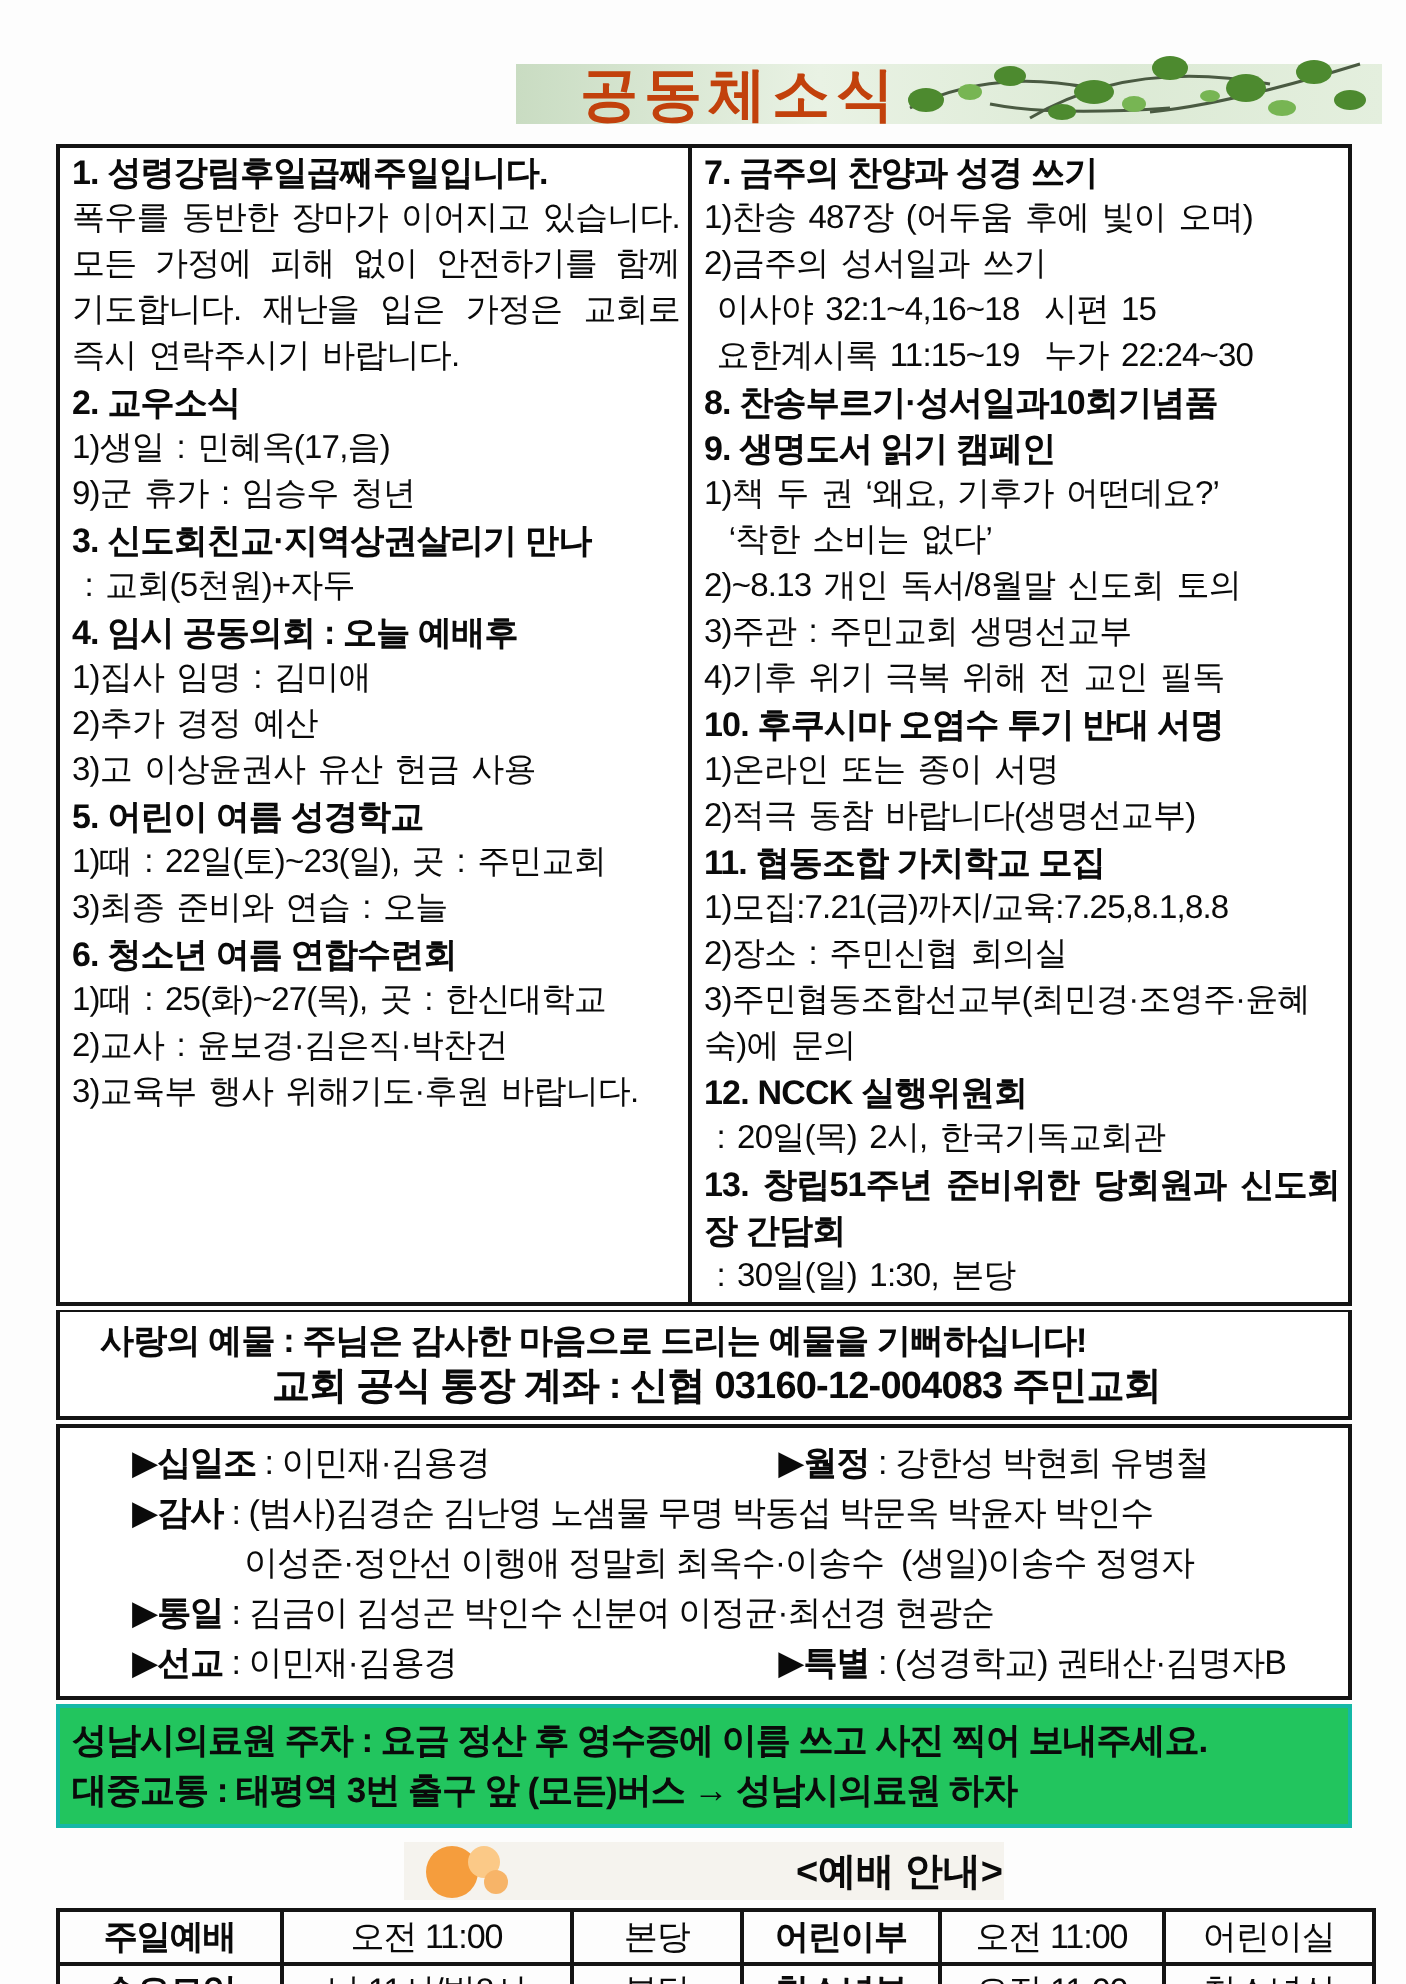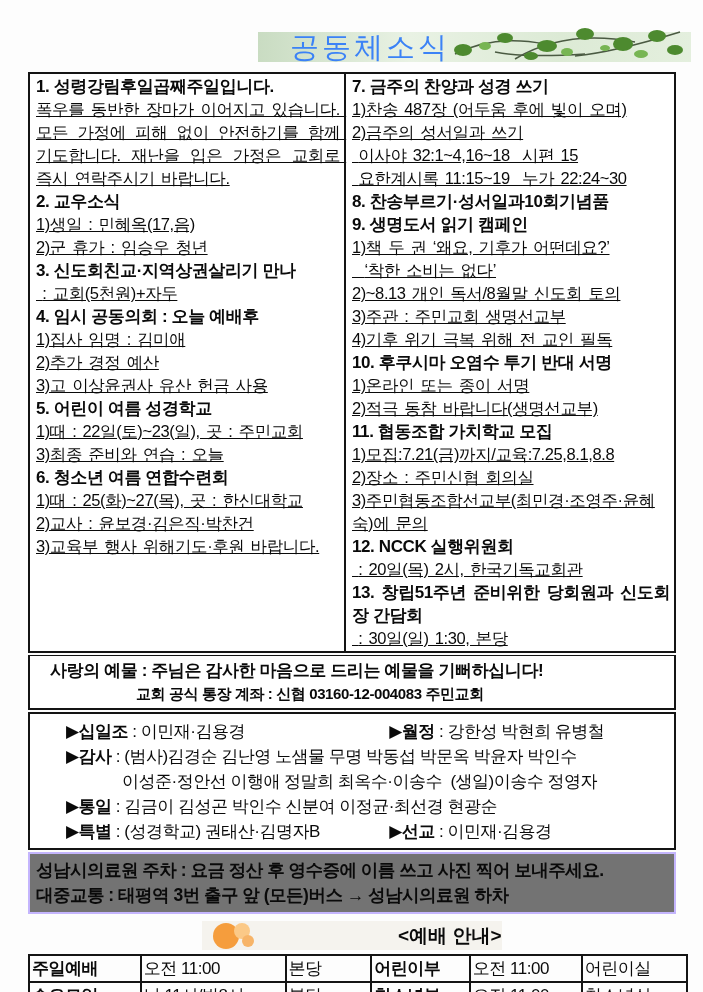--- a/index.html
+++ b/index.html
@@ -5,57 +5,57 @@
   * { margin:0; padding:0; box-sizing:border-box; }
   html,body { width:703px; height:992px; background:#fdfdfd; overflow:hidden;
     font-family:"Liberation Sans","DejaVu Sans",sans-serif; color:#0a0a0a; }
   .page { position:relative; width:703px; height:992px; padding-top:30px; }
 
   
   .title-row { position:relative; height:34px; margin-left:258px; margin-right:12px; }
   .title-band { position:absolute; left:0; top:2px; right:0; height:30px;
     background:linear-gradient(to right,#c9dcc2,#e9f2e4 35%,#dcead5 70%,#e4efde); }
   .page-title { position:absolute; left:32px; top:-2px; font-family:"Liberation Serif","DejaVu Serif",serif;
-    font-size:29px; font-weight:normal; letter-spacing:3px; color:#3b82f6; }
+    font-size:29px; font-weight:bold; letter-spacing:3px; color:#c2410c; }
   .leaves { position:absolute; right:6px; top:-6px; }
 
   
   .main-box { margin:8px 27px 0 28px; border:2px solid #141414; display:flex; height:581px; background:#fff; }
   .col { padding:1px 4px 0 6px; }
   .col-left  { width:314px; }
   .col-right { flex:1; border-left:2px solid #141414; }
   .notice-title { font-weight:bold; font-size:17px; line-height:23px; letter-spacing:-0.4px; white-space:pre-wrap; text-align:justify; }
-  .notice-line  { font-size:16.5px; line-height:23px; letter-spacing:-0.4px; white-space:pre-wrap; text-align:justify; word-spacing:2px;text-decoration:underline; }
+  .notice-line  { font-size:16.5px; line-height:23px; letter-spacing:-0.4px; white-space:pre-wrap; text-align:justify; word-spacing:2px; }
 
   
   .offer-box { margin:2px 27px 0 28px; border:2px solid #141414; border-top-width:1px; background:#fff; padding:3px 6px; }
   .offer-line1 { font-weight:bold; font-size:17px; line-height:23px; letter-spacing:-0.4px; padding-left:14px; }
-  .offer-line2 { font-weight:bold; font-size:15px; line-height:23px; letter-spacing:-0.4px; padding-left:100px; }
+  .offer-line2 { font-weight:bold; font-size:19px; line-height:23px; letter-spacing:-0.4px; padding-left:100px; }
 
   
   .names-box { margin:2px 27px 0 28px; border:2px solid #141414; background:#fff; padding:5px 8px 4px 8px; }
   .names-row { display:flex; font-size:17px; line-height:25px; letter-spacing:-0.5px; }
   .names-col { white-space:pre-wrap;margin-left:28px; }
   .names-col.half:first-child { width:47%; }
   .names-col.indent { padding-left:56px; }
   .names-label { font-weight:bold; }
 
   
-  .transport-box { margin:2px 27px 0 28px; border:2px solid #c4b5fd; background:#737373; padding:4px 6px; }
+  .transport-box { margin:2px 27px 0 28px; border:2px solid #14b8a6; background:#22c55e; padding:4px 6px; }
   .transport-line { font-weight:bold; font-size:17.5px; line-height:25px; letter-spacing:-0.5px; }
 
   
   .worship-header { position:relative; width:300px; margin:7px auto 0 auto; height:29px;
     background:#f5f3ee; display:flex; align-items:center; justify-content:flex-end; }
   .worship-header .blob { position:absolute; left:6px; top:1px; }
   .worship-title { font-weight:bold; font-size:19px; letter-spacing:0px; }
 
   
   .worship-table { margin:4px 0 0 28px; width:660px; border-collapse:collapse; }
-  .worship-table td { border:2px solid #141414; text-align:left; font-size:17px;
+  .worship-table td { border:2px solid #141414; text-align:center; font-size:17px;
     height:27px; letter-spacing:-0.5px; padding:0 2px; }
   .worship-table td.b { font-weight:bold; }
   .worship-table td:nth-child(1){width:17%;} .worship-table td:nth-child(2){width:22%;}
   .worship-table td:nth-child(3){width:13%;} .worship-table td:nth-child(4){width:15%;}
   .worship-table td:nth-child(5){width:17%;} .worship-table td:nth-child(6){width:16%;margin-top:28px;}
 </style>
 </head>
 <body>
 
 <div class="page">
@@ -90,21 +90,21 @@
       </svg>
     </span>
   </div>
 
   <div class="main-box">
     <div class="col col-left">
         <div class="notice-title">1. 성령강림후일곱째주일입니다.</div>
         <div class="notice-line">폭우를 동반한 장마가 이어지고 있습니다. 모든 가정에 피해 없이 안전하기를 함께 기도합니다. 재난을 입은 가정은 교회로 즉시 연락주시기 바랍니다.</div>
         <div class="notice-title">2. 교우소식</div>
         <div class="notice-line">1)생일 : 민혜옥(17,음)</div>
-        <div class="notice-line">2)군 휴가 : 임승우 청년</div>
+        <div class="notice-line">9)군 휴가 : 임승우 청년</div>
         <div class="notice-title">3. 신도회친교·지역상권살리기 만나</div>
         <div class="notice-line"> : 교회(5천원)+자두</div>
         <div class="notice-title">4. 임시 공동의회 : 오늘 예배후</div>
         <div class="notice-line">1)집사 임명 : 김미애</div>
         <div class="notice-line">2)추가 경정 예산</div>
         <div class="notice-line">3)고 이상윤권사 유산 헌금 사용</div>
         <div class="notice-title">5. 어린이 여름 성경학교</div>
         <div class="notice-line">1)때 : 22일(토)~23(일), 곳 : 주민교회</div>
         <div class="notice-line">3)최종 준비와 연습 : 오늘</div>
         <div class="notice-title">6. 청소년 여름 연합수련회</div>
@@ -152,22 +152,22 @@
       <div class="names-row">
         <div class="names-col"><span class="names-label">▶감사</span><span> : (범사)김경순 김난영 노샘물 무명 박동섭 박문옥 박윤자 박인수</span></div>
       </div>
       <div class="names-row">
         <div class="names-col indent"><span>이성준·정안선 이행애 정말희 최옥수·이송수  (생일)이송수 정영자</span></div>
       </div>
       <div class="names-row">
         <div class="names-col"><span class="names-label">▶통일</span><span> : 김금이 김성곤 박인수 신분여 이정균·최선경 현광순</span></div>
       </div>
       <div class="names-row">
+        <div class="names-col half"><span class="names-label">▶선교</span><span> : 이민재·김용경</span></div>
         <div class="names-col half"><span class="names-label">▶특별</span><span> : (성경학교) 권태산·김명자B</span></div>
-        <div class="names-col half"><span class="names-label">▶선교</span><span> : 이민재·김용경</span></div>
       </div>
     </div>
 
   <div class="transport-box">
     <div class="transport-line">성남시의료원 주차 : 요금 정산 후 영수증에 이름 쓰고 사진 찍어 보내주세요.</div>
     <div class="transport-line">대중교통 : 태평역 3번 출구 앞 (모든)버스 → 성남시의료원 하차</div>
   </div>
 
   <div class="worship-header">
     <span class="blob">

